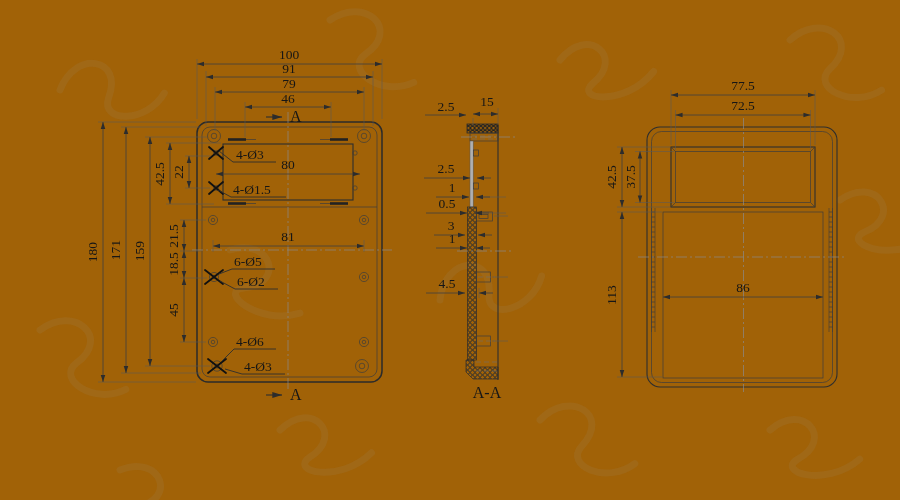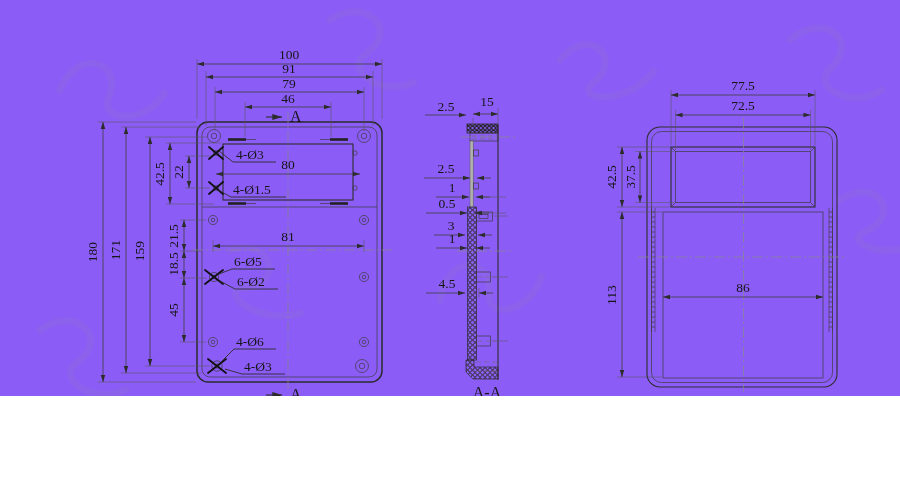--- a/index.html
+++ b/index.html
@@ -1,16 +1,16 @@
 <!DOCTYPE html>
 <html><head>
 <meta charset="utf-8">
 <style>
   html,body{margin:0;padding:0;background:#ffffff;}
-  .canvas{position:relative;width:900px;height:396px;background:#8b5cf6;overflow:hidden;
+  .canvas{position:relative;width:900px;height:500px;background:#a16207;overflow:hidden;
           font-family:"Liberation Serif", serif;}
   svg text{fill:#161616;}
   .dimtxt{font:13.5px "Liberation Serif", serif;}
   .marktxt{font:16px "Liberation Serif", serif;}
   .thick{stroke:#2b2b2b;stroke-width:1.5;fill:none;}
   .med{stroke:#2e2e2e;stroke-width:1.1;fill:none;}
   .thin{stroke:#3c3c3c;stroke-width:0.7;fill:none;}
   .dim{stroke:#3f3f3f;stroke-width:0.8;fill:none;}
   .ext{stroke:#5a5a5a;stroke-width:0.55;fill:none;}
   .cl{stroke:#8a8a8a;stroke-width:0.7;fill:none;stroke-dasharray:11 3 2 3;}

